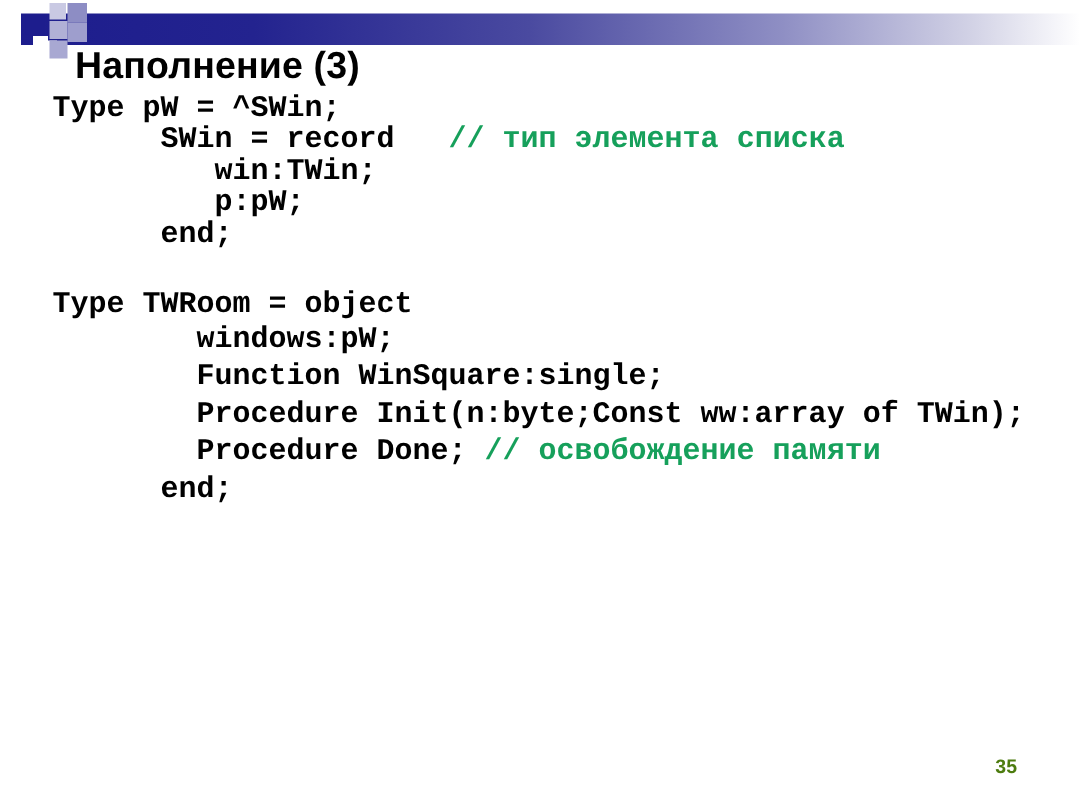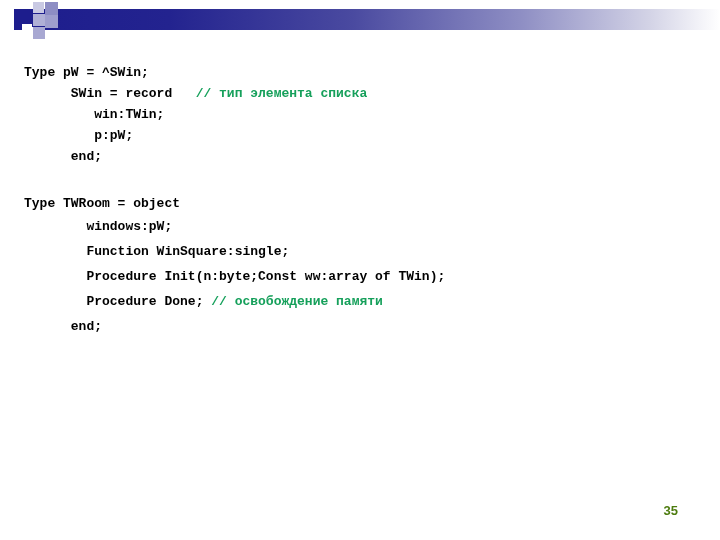--- a/index.html
+++ b/index.html
@@ -60,25 +60,25 @@
     font-size: 25px;
     font-weight: bold;
     color: #000000;
     letter-spacing: 0.1px;
     white-space: nowrap;
   }
 
   
   .code {
     position: absolute;
-    left: 24px;
+    left: 35px;
     top: 62px;
     width: 680px;
     font-family: "Liberation Mono", "DejaVu Sans Mono", monospace;
-    font-size: 13px;
+    font-size: 20px;
     font-weight: bold;
     color: #000000;
     line-height: 21px;
     white-space: pre;
   }
   .code-line {
     white-space: pre;
     min-height: 21px;
   }
   .code-line.gap-lg { height: 26px; min-height: 0; }
@@ -108,18 +108,19 @@
     <div class="sq sq-b"></div>
     <div class="sq sq-d"></div>
     <div class="sq sq-c"></div>
     <div class="sq sq-e"></div>
     <div class="sq sq-f"></div>
     <div class="sq sq-g"></div>
     <div class="sq sq-h"></div>
     <div class="sq sq-a"></div>
   </div>
 
+  <div class="title">Наполнение (3)</div>
 
   <div class="code"><div class="code-line"><span>Type pW = ^SWin;</span></div><div class="code-line"><span>      SWin = record</span><span class="comment">   // тип элемента списка</span></div><div class="code-line"><span>         win:TWin;</span></div><div class="code-line"><span>         p:pW;</span></div><div class="code-line"><span>      end;</span></div><div class="code-line gap-lg"></div><div class="code-line"><span>Type TWRoom = object</span></div><div class="code-line loose"><span>        windows:pW;</span></div><div class="code-line loose"><span>        Function WinSquare:single;</span></div><div class="code-line loose"><span>        Procedure Init(n:byte;Const ww:array of TWin);</span></div><div class="code-line loose"><span>        Procedure Done; </span><span class="comment">// освобождение памяти</span></div><div class="code-line loose"><span>      end;</span></div></div>
 
   <div class="page-number">35</div>
 
 </div>
 
 </body></html>

